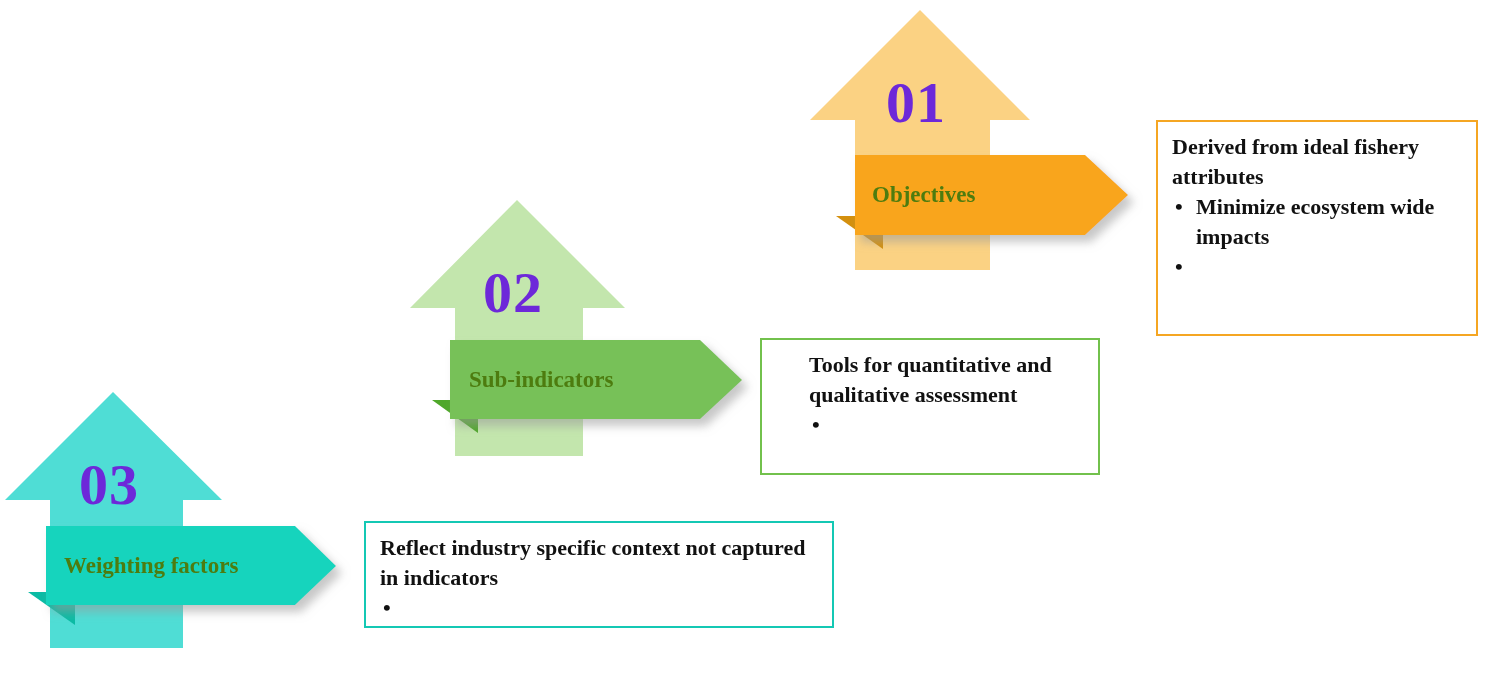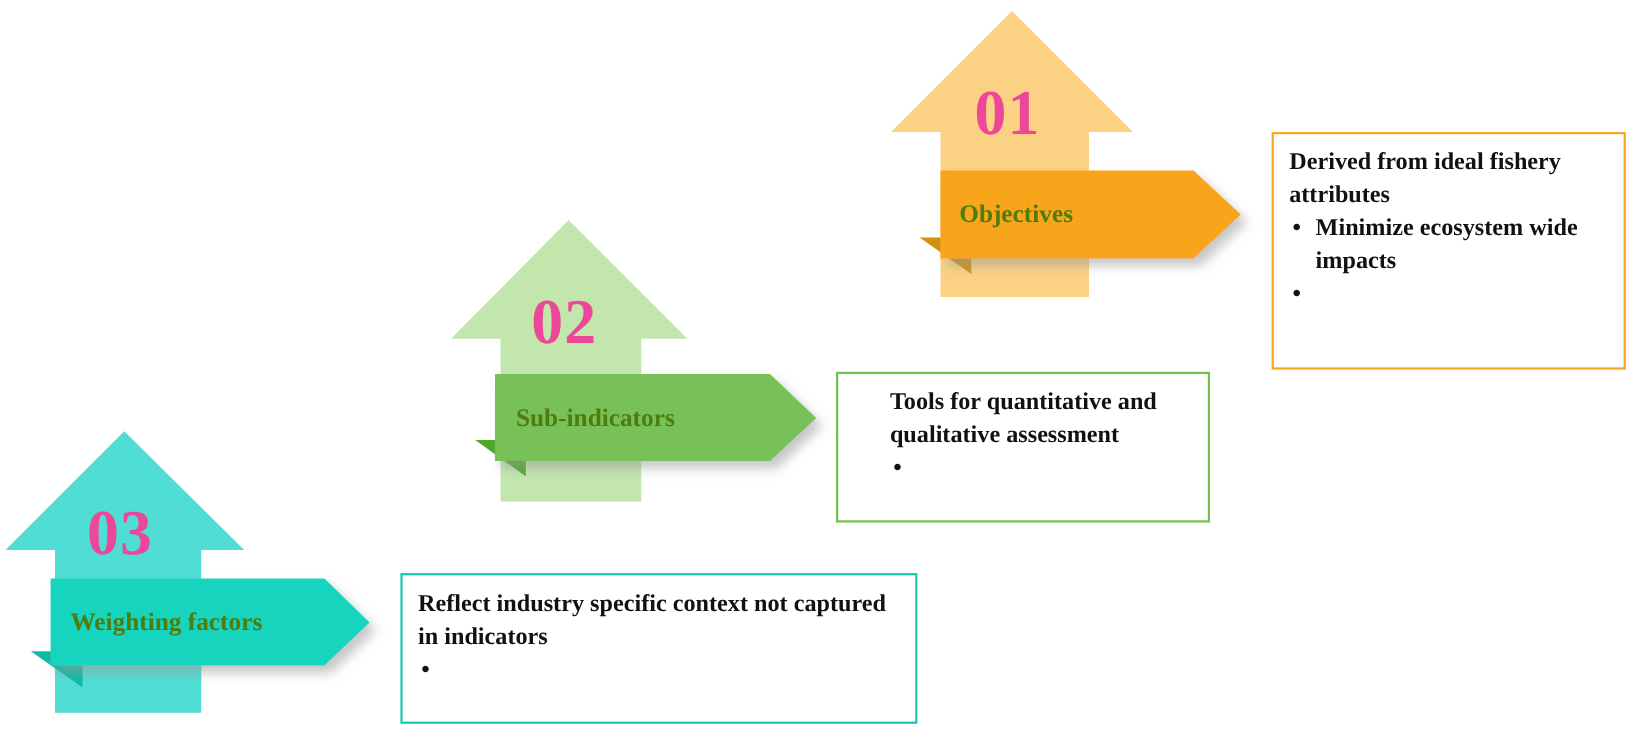--- a/index.html
+++ b/index.html
@@ -19,21 +19,21 @@
   .step-svg {
     position: absolute;
     left: 0;
     top: 0;
     width: 1500px;
     height: 677px;
     pointer-events: none;
   }
   .step-num {
     position: absolute;
-    color: #ec4899;
+    color: #6d28d9;
     font-family: "Liberation Serif", "DejaVu Serif", serif;
     font-weight: 700;
     font-size: 58px;
     line-height: 1;
     letter-spacing: 1px;
     white-space: nowrap;
     user-select: none;
   }
   .banner-label {
     position: absolute;
@@ -80,21 +80,21 @@
     left: 3px;
     top: 0;
     font-size: 22px;
     line-height: 1.36;
   }
   
   #box-objectives { left: 1156px; top: 120px; width: 322px; height: 216px; border-color: #F5A623; }
   
   #box-subindicators { left: 760px; top: 338px; width: 340px; height: 137px; border-color: #72C14C; padding-left: 47px; }
   
-  #box-weighting { left: 364px; top: 521px; width: 470px; height: 137px; border-color: #14C8B4; }
+  #box-weighting { left: 364px; top: 521px; width: 470px; height: 107px; border-color: #14C8B4; }
 </style>
 </head>
 <body>
 
 <div id="stage">
 
   <svg class="step-svg" viewBox="0 0 1500 677" aria-hidden="true">
     <defs>
       <filter id="shadow-soft" x="-30%" y="-30%" width="180%" height="200%">
         <feDropShadow dx="6" dy="7" stdDeviation="5" flood-color="#9a9a9a" flood-opacity="0.55"></feDropShadow>

